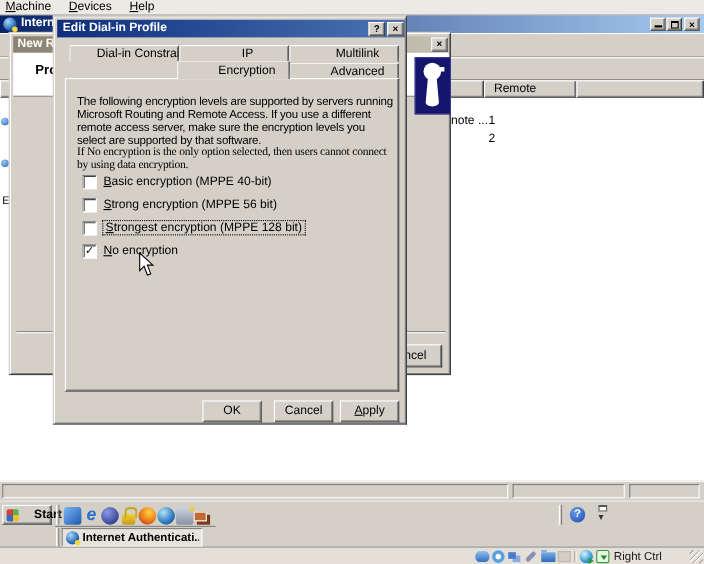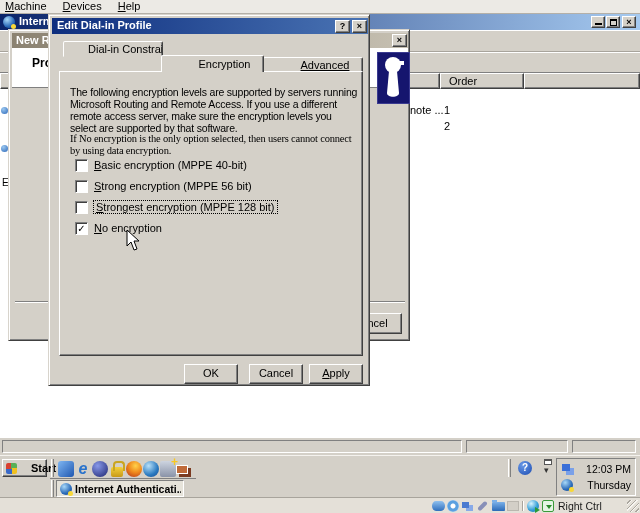--- a/index.html
+++ b/index.html
@@ -75,21 +75,21 @@
         </span>
       <span class="tbtn" style="left:606px;top:2px;width:14px;height:12px;">
           <span class="rst-glyph"></span>
         </span>
       <span class="tbtn" style="left:622px;top:2px;width:14px;height:12px;">×</span>
     </div>
     <div class="abs face" style="left:0;top:16px;width:640px;height:22px;border-top:1px solid #fff;border-bottom:1px solid #a8a49c;"></div>
     <div class="abs face" style="left:0;top:38px;width:640px;height:21px;border-top:1px solid #fff;border-bottom:1px solid #808080;"></div>
     <div class="abs" style="left:0;top:59px;width:640px;height:16px;">
       <span class="hdrcell" style="left:0;width:440px;"></span>
-      <span class="hdrcell" style="left:440px;width:84px;">Order</span>
+      <span class="hdrcell" style="left:440px;width:84px;">Remote</span>
       <span class="hdrcell" style="left:524px;width:116px;"></span>
     </div>
     <div class="abs" style="left:0;top:75px;width:640px;height:348px;background:#fff;">
       <div class="abs" style="left:0;top:0;width:9px;height:348px;background:#fff;">
         <span class="mini-ico" style="left:1px;top:18px;"></span>
         <span class="mini-ico" style="left:1px;top:56px;"></span>
         <span class="txt" style="left:2px;top:88px;font-size:10px;">E</span>
       </div>
       <div>
         <span class="txt" style="left:410px;top:15px;">note ...</span>
@@ -126,21 +126,23 @@
   </div>
 
   <div class="abs win" style="left:48px;top:14px;width:322px;height:372px;z-index:3;">
     <div class="abs tb-dlg" style="left:3px;top:3px;width:316px;height:16px;">
       <span class="tb-text abs" style="left:5px;top:1px;">Edit Dial-in Profile</span>
       <span class="tbtn" style="left:283px;top:2px;width:15px;height:13px;">?</span>
       <span class="tbtn" style="left:300px;top:2px;width:15px;height:13px;">×</span>
     </div>
 
     <div class="tab" style="left:14px;top:26px;width:100px;height:16px;">Dial-in Constraints</div>
-    <div class="tab" style="left:214px;top:42px;width:100px;height:15px;text-decoration:underline;">Advanced</div>
+    <div class="tab" style="left:114px;top:26px;width:100px;height:16px;">IP</div>
+    <div class="tab" style="left:214px;top:26px;width:100px;height:16px;">Multilink</div>
+    <div class="tab" style="left:214px;top:42px;width:100px;height:15px;">Advanced</div>
 
     <div class="abs raised" style="left:10px;top:56px;width:304px;height:285px;">
       <div class="abs" style="left:10px;top:14px;width:288px;font-size:10.5px;line-height:12px;letter-spacing:-0.2px;white-space:normal;">The following encryption levels are supported by servers running Microsoft Routing and Remote Access. If you use a different remote access server, make sure the encryption levels you select are supported by that software.</div>
       <div class="abs" style="left:10px;top:61px;width:288px;font-size:10.5px;line-height:12px;letter-spacing:-0.2px;white-space:normal;font-family:Liberation Serif, serif;">If No encryption is the only option selected, then users cannot connect by using data encryption.</div>
 
       <div>
         <span class="cb" style="left:15px;top:87px;"></span>
         <span class="txt" style="left:34px;top:87px;"><span class="u">B</span><span>asic encryption (MPPE 40-bit)</span></span>
       </div>
       <div>
@@ -189,26 +191,20 @@
     <div class="abs sunken" style="left:56px;top:24px;width:128px;height:17px;background:#e6e3da;">
       <span class="globe" style="left:3px;top:2px;"></span>
       <span class="abs" style="left:18px;top:2px;font-weight:bold;font-size:10.5px;white-space:nowrap;overflow:hidden;width:106px;">Internet Authenticati...</span>
     </div>
     <span class="ridge" style="left:508px;top:3px;height:18px;"></span>
     <span class="abs" style="left:518px;top:5px;width:14px;height:14px;border-radius:50%;background:radial-gradient(circle at 35% 30%,#6a9ae8,#1a4ab0);color:#fff;font-weight:bold;font-size:10px;text-align:center;line-height:14px;">?</span>
     <span class="abs" style="left:541px;top:3px;width:14px;height:18px;text-align:center;">
       <span class="abs" style="left:3px;top:0;width:8px;height:6px;border:1px solid #555;border-top-width:2px;background:#fff;"></span>
       <span class="abs" style="left:3px;top:6px;font-size:9px;color:#333;">▾</span>
     </span>
-    <div class="abs sunken" style="left:556px;top:2px;width:80px;height:38px;">
-      <span class="tray-net" style="left:5px;top:5px;"></span>
-      <span class="globe" style="left:4px;top:20px;"></span>
-      <span class="abs" style="right:4px;top:4px;font-size:10.5px;">12:03 PM</span>
-      <span class="abs" style="right:4px;top:20px;font-size:10.5px;">Thursday</span>
-    </div>
   </div>
 
   <div class="abs" style="left:0;top:497px;width:640px;height:16px;background:#e4e0d8;border-top:1px solid #a8a49c;z-index:9;">
     <span class="vb vb-hdd" style="left:432px;"></span>
     <span class="vb vb-cd" style="left:447px;"></span>
     <span class="vb vb-net" style="left:462px;"></span>
     <span class="vb vb-usb" style="left:477px;"></span>
     <span class="vb vb-folder" style="left:492px;"></span>
     <span class="vb vb-display" style="left:507px;"></span>
     <span class="abs" style="left:522px;top:3px;width:1px;height:10px;background:#a8a49c;box-shadow:1px 0 0 #fff;"></span>

